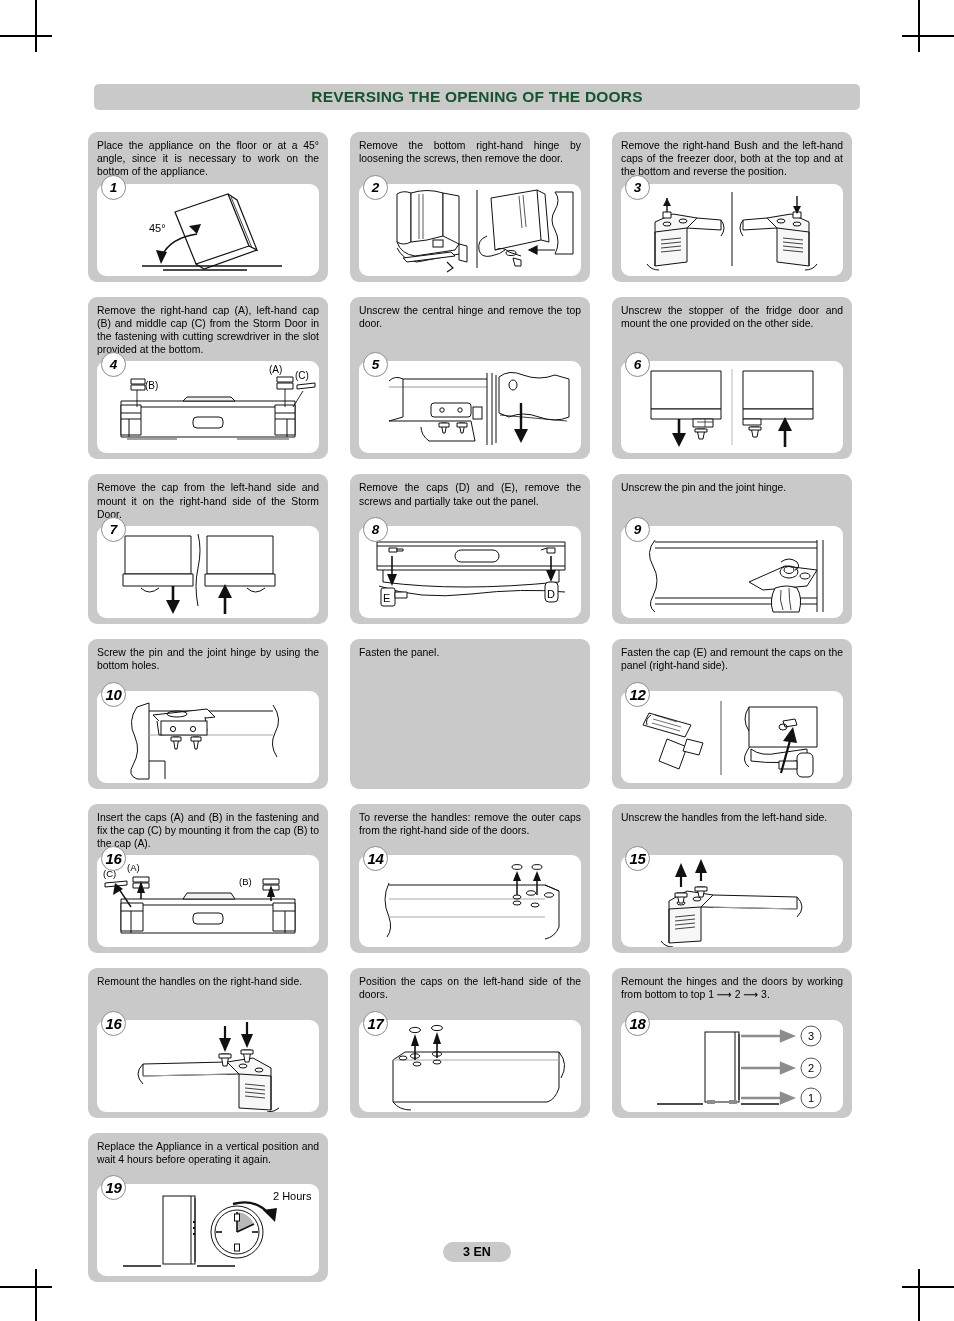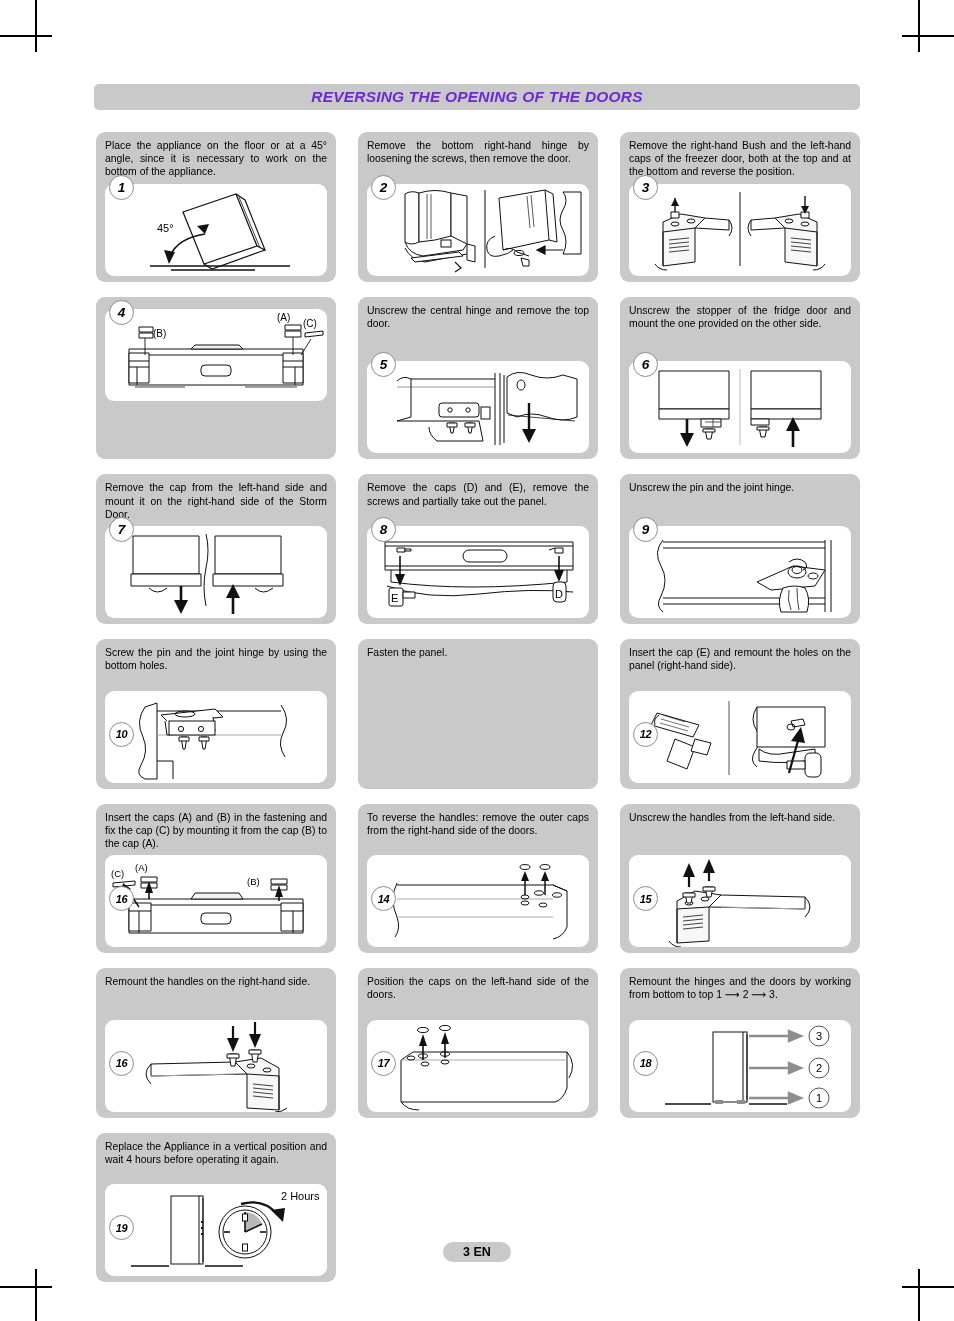--- a/index.html
+++ b/index.html
@@ -30,28 +30,27 @@
     background: #c9c9c9;
     border-radius: 5px;
     display: flex;
     align-items: center;
     justify-content: center;
   }
   #title-bar .title-text {
     font-size: 15.5px;
     font-weight: bold;
     letter-spacing: 0.2px;
-    color: #6d28d9;
-    font-style: italic;
+    color: #14532d;
   }
 
   
   #steps-grid {
     position: absolute;
-    left: 96px;
+    left: 88px;
     top: 132px;
     width: 764px;
   }
   .step-row {
     display: flex;
     gap: 22px;
     margin-bottom: 15px;
   }
   .step-cell {
     width: 240px;
@@ -96,21 +95,21 @@
     display: flex;
     align-items: center;
     justify-content: center;
     font-size: 13.5px;
     font-weight: bold;
     font-style: italic;
     color: #000;
     z-index: 5;
     box-sizing: border-box;
   }
-  .step-num.two-digit { font-size: 11px; letter-spacing: -0.3px; margin-top: 40px; }
+  .step-num.two-digit { font-size: 15px; letter-spacing: -0.3px; }
 
   .svg-art { position: absolute; inset: 0; width: 100%; height: 100%; }
 
   
   #page-footer {
     position: absolute;
     left: 0;
     right: 0;
     top: 1242px;
     display: flex;
@@ -242,20 +241,21 @@
           <path d="M46 14 L42 22 L50 22 Z" fill="#111"></path>
           <line x1="176" y1="12" x2="176" y2="24" stroke="#111" stroke-width="1.4"></line>
           <path d="M176 30 L172 22 L180 22 Z" fill="#111"></path>
         </svg>
       </div>
     </div>
   </div>
 
   <div class="step-row">
     <div class="step-cell">
+      <div class="step-caption cap4">Remove the right-hand cap (A), left-hand cap (B) and middle cap (C) from the Storm Door in the fastening with cutting screwdriver in the slot provided at the bottom.</div>
       <div class="illus-box">
         <div class="step-num">4</div>
         <svg class="svg-art" viewBox="0 0 222 92">
           <g fill="none" stroke="#111" stroke-width="1">
 
             <path d="M24 40 L198 40 L198 76 L24 76 Z" fill="#fff"></path>
             <line x1="24" y1="46" x2="198" y2="46"></line>
             <rect x="96" y="56" width="30" height="11" rx="4" fill="#fff"></rect>
             <path d="M90 36 L134 36 L138 40 L86 40 Z" fill="#f2f2f2"></path>
 
@@ -471,21 +471,21 @@
           </g>
         </svg>
       </div>
     </div>
 
     <div class="step-cell">
       <div class="step-caption cap3">Fasten the panel.</div>
     </div>
 
     <div class="step-cell">
-      <div class="step-caption cap3">Insert the cap (E) and remount the holes on the panel (right-hand side).</div>
+      <div class="step-caption cap3">Fasten the cap (E) and remount the caps on the panel (right-hand side).</div>
       <div class="illus-box">
         <div class="step-num two-digit">12</div>
         <svg class="svg-art" viewBox="0 0 222 92">
           <g fill="none" stroke="#111" stroke-width="1">
             <line x1="100" y1="10" x2="100" y2="84" stroke="#555"></line>
 
             <path d="M28 22 L70 34 L64 46 L22 34 Z" fill="#fff"></path>
             <g stroke-width="0.6">
               <line x1="32" y1="28" x2="60" y2="36"></line>
               <line x1="31" y1="32" x2="59" y2="40"></line>

